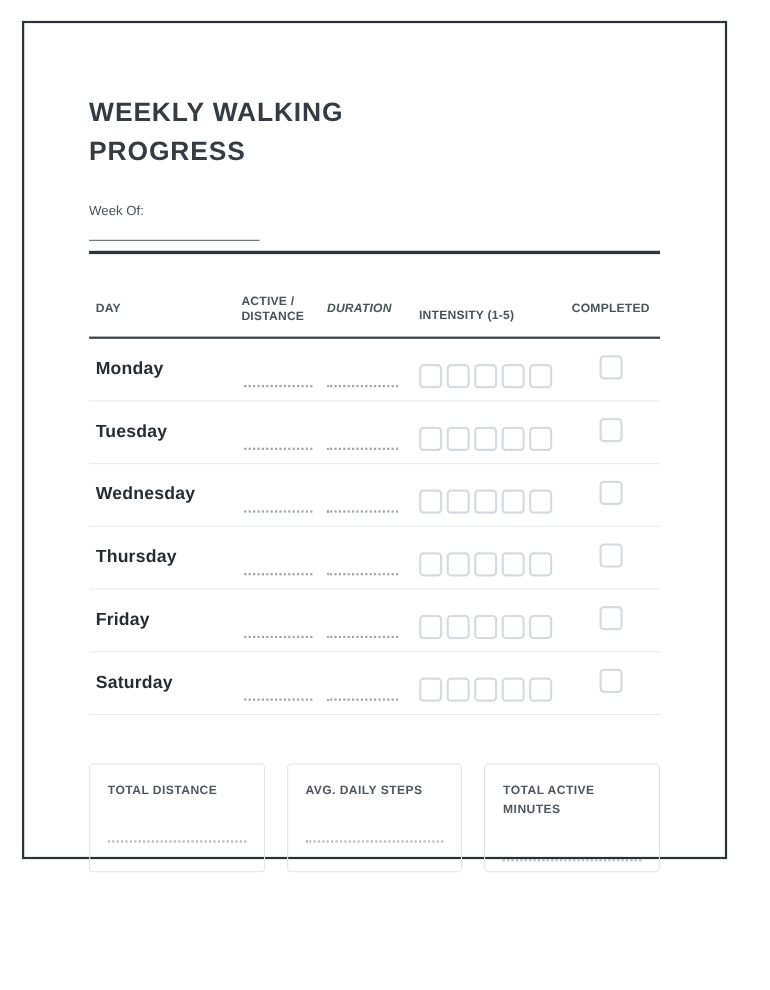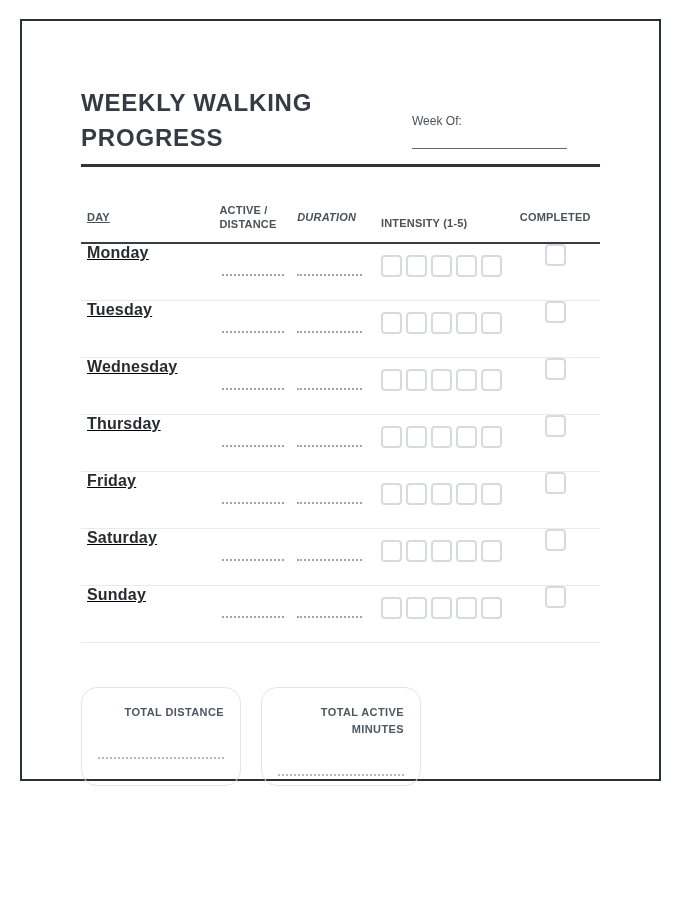--- a/index.html
+++ b/index.html
@@ -24,64 +24,64 @@
   }
   .page{
     position:absolute;left:20px;top:19px;
     width:637px;height:758px;box-sizing:content-box;
     border:2px solid var(--page-border);
     background:transparent;
   }
   .content{padding:64px 59px 0 59px;}
 
   
-  .header-row{display:flex;justify-content:space-between;align-items:flex-start;}
+  .header-row{display:flex;justify-content:space-between;align-items:flex-start;flex-direction:column;}
   h1.title{
     font-size:24px;line-height:35px;font-weight:bold;
     letter-spacing:0.8px;color:var(--title-text);max-width:300px;
   }
   .week-of{width:155px;margin-top:27px;margin-right:33px;flex-shrink:0;}
   .week-label{font-size:12px;line-height:18px;color:var(--week-text);}
   .week-line{height:18px;border-bottom:1px solid var(--week-line);}
 
   .rule-thick{height:3px;background:var(--rule-dark);margin-top:9px;}
   .rule-thin{height:2px;background:#383d43;margin-top:11px;}
 
   
   .thead{
     display:flex;align-items:center;margin-top:36px;min-height:28px;
     font-size:11px;font-weight:bold;letter-spacing:0.2px;line-height:14px;
     color:var(--header-text);
   }
-  .c-day{width:139px;box-sizing:border-box;padding-left:6px;text-decoration:underline;}
+  .c-day{width:139px;box-sizing:border-box;padding-left:6px;}
   .c-steps{width:78px;box-sizing:border-box;padding-right:14px;}
   .c-dur{width:84px;box-sizing:border-box;font-style:italic;}
   .c-inten{width:130px;box-sizing:border-box;margin-top:11px;}
   .c-comp{width:90px;box-sizing:border-box;text-align:center;}
 
   .row{
-    display:flex;align-items:flex-start;height:57px;box-sizing:border-box;
+    display:flex;align-items:center;height:57px;box-sizing:border-box;
     border-bottom:1px solid var(--row-divider);
   }
   .day-label{font-size:16px;font-weight:bold;letter-spacing:0.2px;color:var(--day-text);}
   .input-line{height:30px;border-bottom:2px dotted var(--dotted-line);}
   .c-steps .input-line{width:62px;margin-left:3px;}
   .c-dur .input-line{width:65px;}
   .row .c-inten{display:flex;gap:4px;align-items:center;}
   .cb{
     display:inline-block;width:21px;height:22px;box-sizing:border-box;
     border:2px solid var(--checkbox-border);border-radius:4px;background:#ffffff;
   }
 
   
   .summary{display:flex;gap:20px;margin-top:44px;}
   .sum-box{
     width:160px;height:99px;box-sizing:border-box;
-    border:1.5px solid var(--card-border);border-radius:16px;
-    padding:16px;background:transparent;text-align:right;
+    border:1.5px solid var(--card-border);border-radius:4px;
+    padding:16px;background:transparent;
   }
   .sum-label{
     font-size:11px;font-weight:bold;letter-spacing:0.4px;line-height:17px;
     color:var(--card-label);
   }
   .sum-line{border-bottom:2px dotted #b4bac0;margin-top:36px;}
 </style>
 </head>
 <body>
 
@@ -234,49 +234,32 @@
             <span class="cb"></span>
             <span class="cb"></span>
             <span class="cb"></span>
             <span class="cb"></span>
           </div>
     <div class="c-comp">
       <span class="cb"></span>
     </div>
   </div>
 
-  <div class="row">
-    <div class="c-day">
-      <span class="day-label">Sunday</span>
-    </div>
-    <div class="c-steps">
-      <div class="input-line"></div>
-    </div>
-    <div class="c-dur">
-      <div class="input-line"></div>
-    </div>
-    <div class="c-inten">
-            <span class="cb"></span>
-            <span class="cb"></span>
-            <span class="cb"></span>
-            <span class="cb"></span>
-            <span class="cb"></span>
-          </div>
-    <div class="c-comp">
-      <span class="cb"></span>
-    </div>
-  </div>
 </div>
 
     <div class="summary" id="summary">
   <div class="sum-box">
     <div class="sum-label">TOTAL DISTANCE</div>
     <div class="sum-line"></div>
   </div>
 
+  <div class="sum-box">
+    <div class="sum-label">AVG. DAILY STEPS</div>
+    <div class="sum-line"></div>
+  </div>
 
   <div class="sum-box">
     <div class="sum-label">TOTAL ACTIVE MINUTES</div>
     <div class="sum-line"></div>
   </div>
 </div>
 
   </div>
 </div>
 

